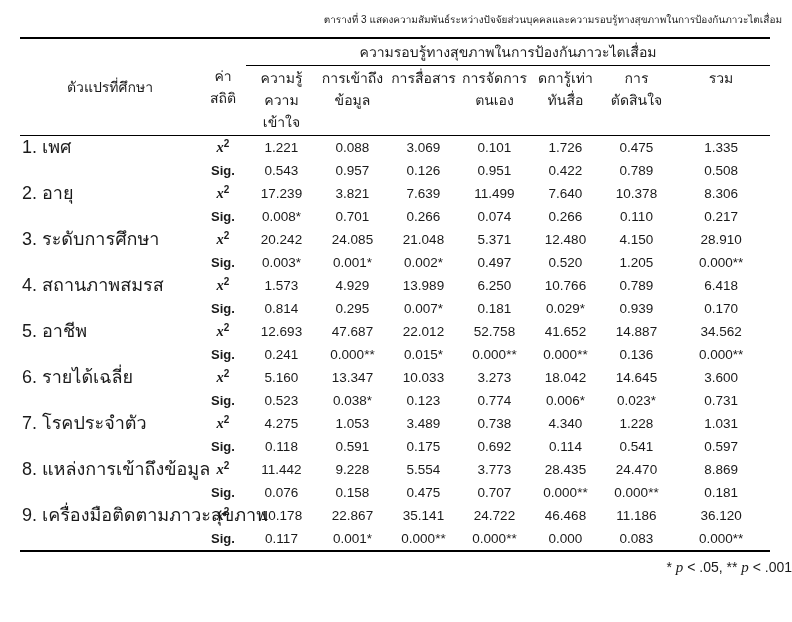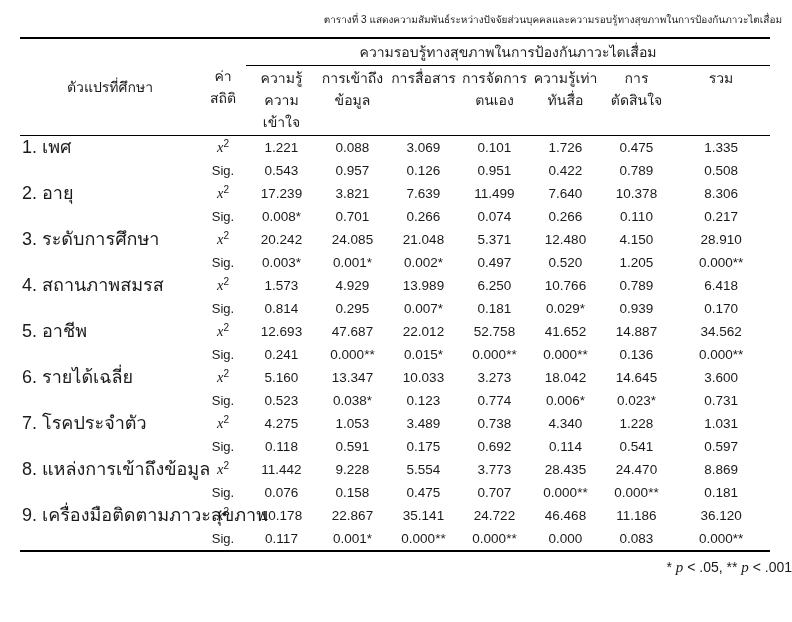--- a/index.html
+++ b/index.html
@@ -49,21 +49,21 @@
   }
 
   tbody td { height: 23px; line-height: 23px; }
   td.var-label {
     text-align: left;
     vertical-align: top;
     padding-left: 2px;
     white-space: nowrap;
     font-size: 18px;
   }
-  td.stat-cell { text-align: center; font-size: 13px; }
+  td.stat-cell { text-align: center; font-size: 13px; font-weight: bold; }
   td.num-cell { text-align: center; font-variant-numeric: tabular-nums; }
   .chi-x { font-family: "Liberation Serif", serif; font-style: italic; font-size: 14.5px; }
   sup.chi-sup { font-size: 10px; line-height: 0; }
 
   .footnote { margin: 7px 0 0 21px; font-size: 14px; text-align: right; }
   .footnote .ital { font-style: italic; font-family: "Liberation Serif", serif; font-size: 15px; }
 </style>
 </head>
 <body>
 
@@ -94,21 +94,21 @@
       </tr>
       <tr>
         <th class="dim-head hdr-bottom">ความรู้
 ความ
 เข้าใจ</th>
         <th class="dim-head hdr-bottom">การเข้าถึง
 ข้อมูล</th>
         <th class="dim-head hdr-bottom">การสื่อสาร</th>
         <th class="dim-head hdr-bottom">การจัดการ
 ตนเอง</th>
-        <th class="dim-head hdr-bottom">ความรู้เท่า
+        <th class="dim-head hdr-bottom">ดการู้เท่า
 ทันสื่อ</th>
         <th class="dim-head hdr-bottom">การ
 ตัดสินใจ</th>
         <th class="dim-head hdr-bottom">รวม</th>
       </tr>
     </thead>
     <tbody>
         <tr class="row-chi">
           <td class="var-label" rowspan="2">1. เพศ</td>
           <td class="stat-cell"><i class="chi-x">x</i><sup class="chi-sup">2</sup></td>

